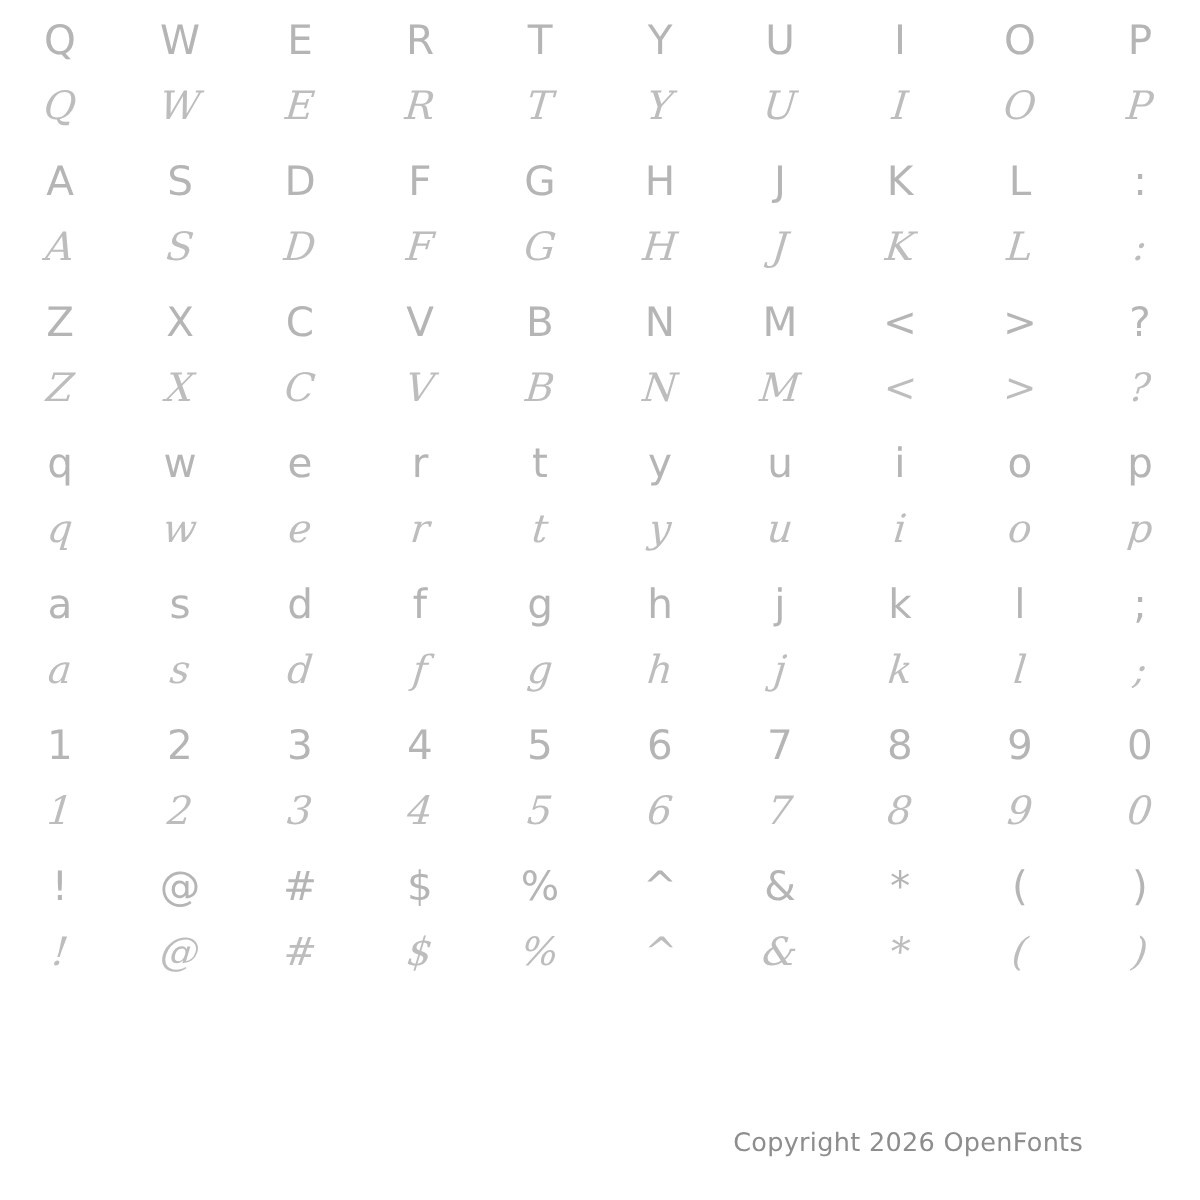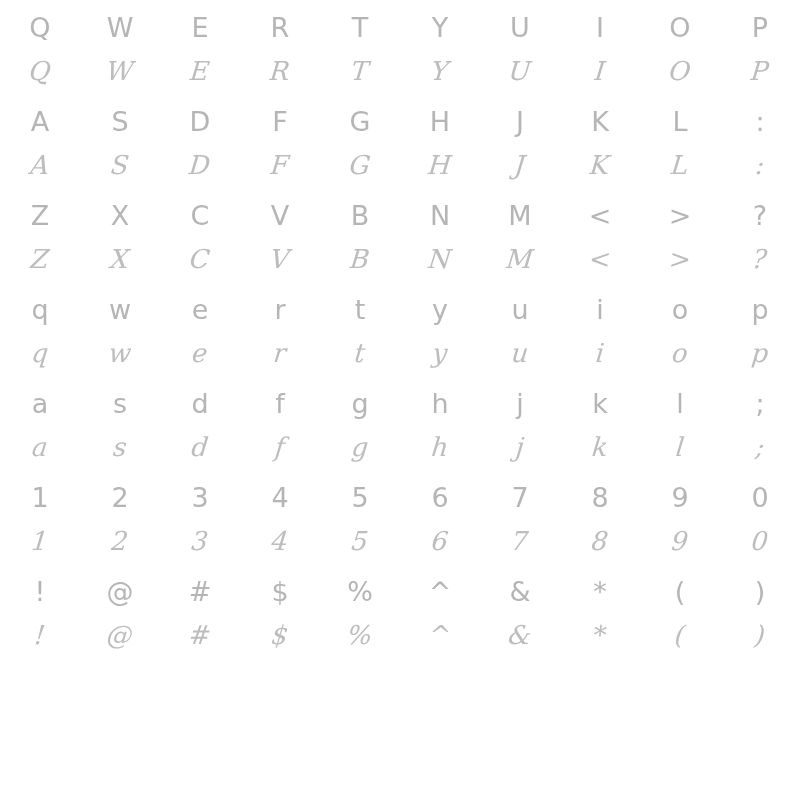--- a/index.html
+++ b/index.html
@@ -253,13 +253,14 @@
       <div class="cell">%</div>
       <div class="cell">^</div>
       <div class="cell">&amp;</div>
       <div class="cell">*</div>
       <div class="cell">(</div>
       <div class="cell">)</div>
     </div>
 
   </div>
 
+  <div id="copyright">Copyright 2026 OpenFonts</div>
 </div>
 
 </body></html>

